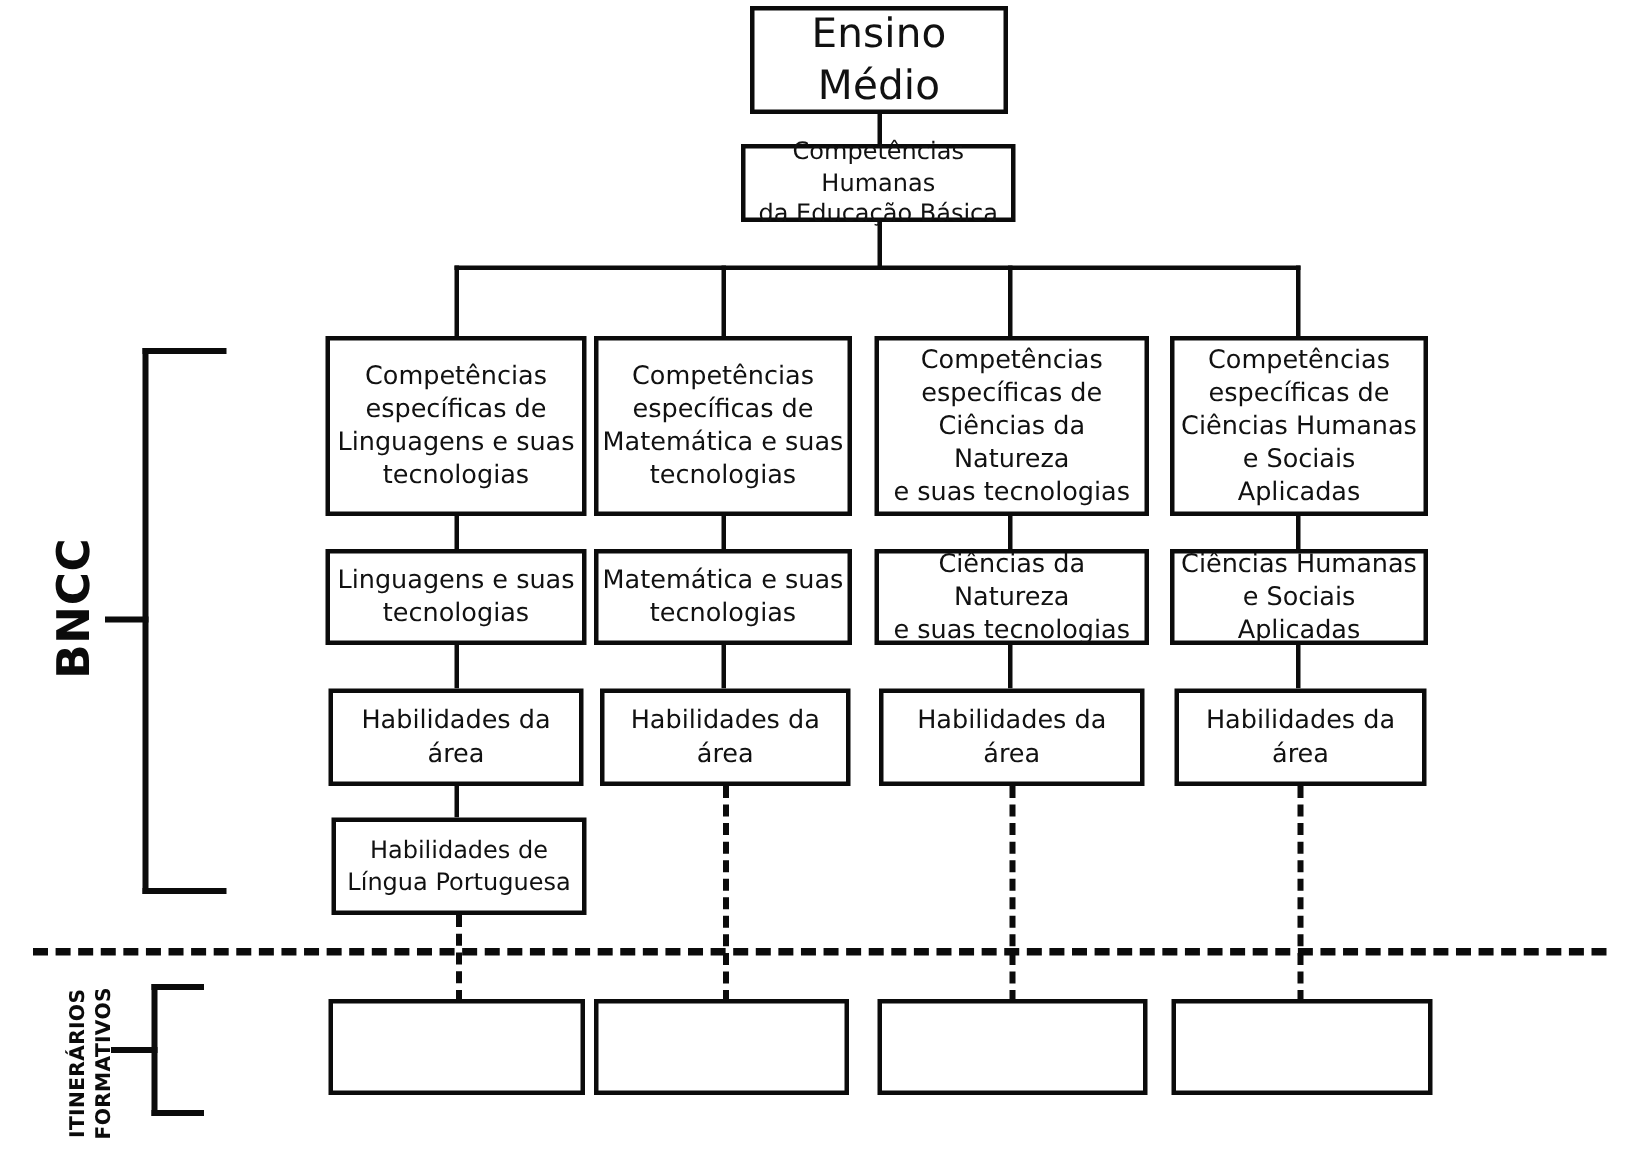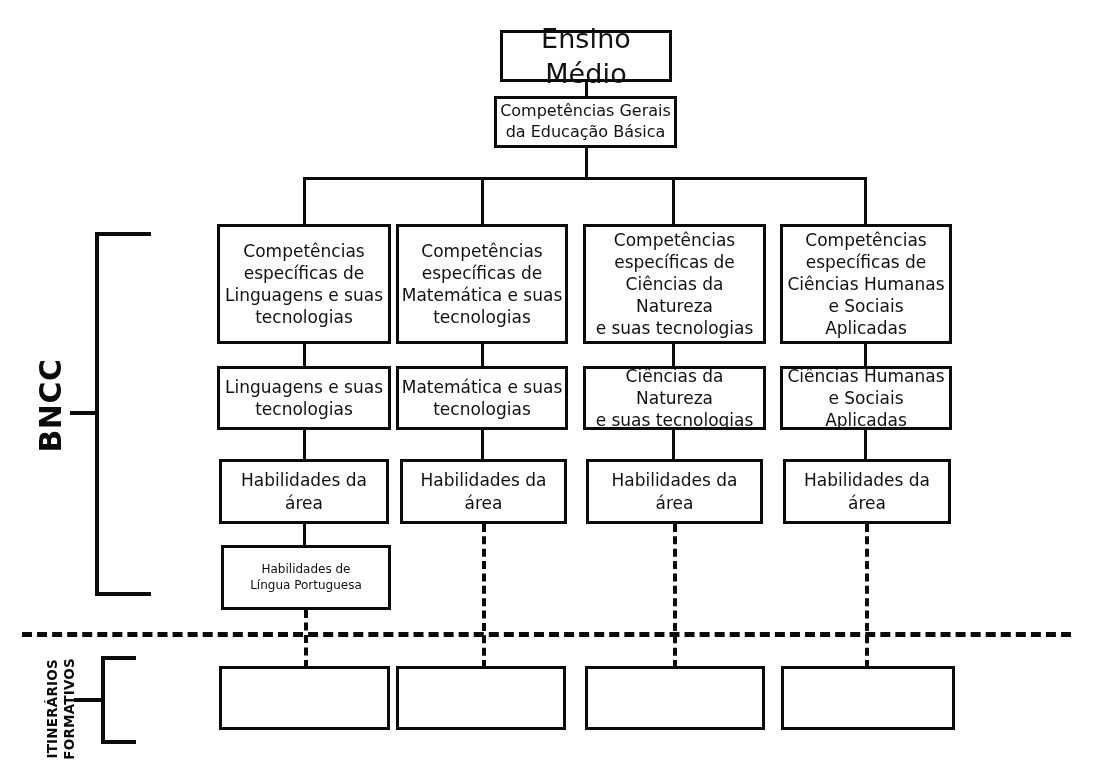--- a/index.html
+++ b/index.html
@@ -47,21 +47,21 @@
     font-size: 17px;
   }
   .node-area {
     font-size: 17px;
   }
   .node-hab {
     font-size: 17px;
     text-align: center;
   }
   .node-lp {
-    font-size: 12px;
+    font-size: 16px;
   }
   .node-empty {
     font-size: 16px;
   }
 
   
   .vline {
     position: absolute;
     width: 3px;
     background: #0b0b0b;
@@ -124,25 +124,25 @@
     font-size: 13.5px;
     letter-spacing: 0.2px;
     line-height: 1.25;
   }
 </style>
 </head>
 <body>
 
 <div id="diagram-root">
 
-  <div class="node node-root" style="left:500px; top:30px; width:172px; height:52px;">Ensino Médio</div>
+  <div class="node node-root" style="left:500px; top:4px; width:172px; height:72px;">Ensino Médio</div>
 
   <div class="vline" style="left:585px; top:69px; height:27px;"></div>
 
-  <div class="node node-gerais" style="left:494px; top:96px; width:183px; height:52px;">Competências Gerais
+  <div class="node node-gerais" style="left:494px; top:96px; width:183px; height:52px;">Competências Humanas
 da Educação Básica</div>
 
   <div class="vline" style="left:585px; top:148px; height:31px;"></div>
 
   <div class="hline" style="left:303px; top:177px; width:564px;"></div>
 
   <div class="vline" style="left:303px; top:177px; height:48px;"></div>
   <div class="vline" style="left:481px; top:177px; height:48px;"></div>
   <div class="vline" style="left:672px; top:177px; height:48px;"></div>
   <div class="vline" style="left:864px; top:177px; height:48px;"></div>

